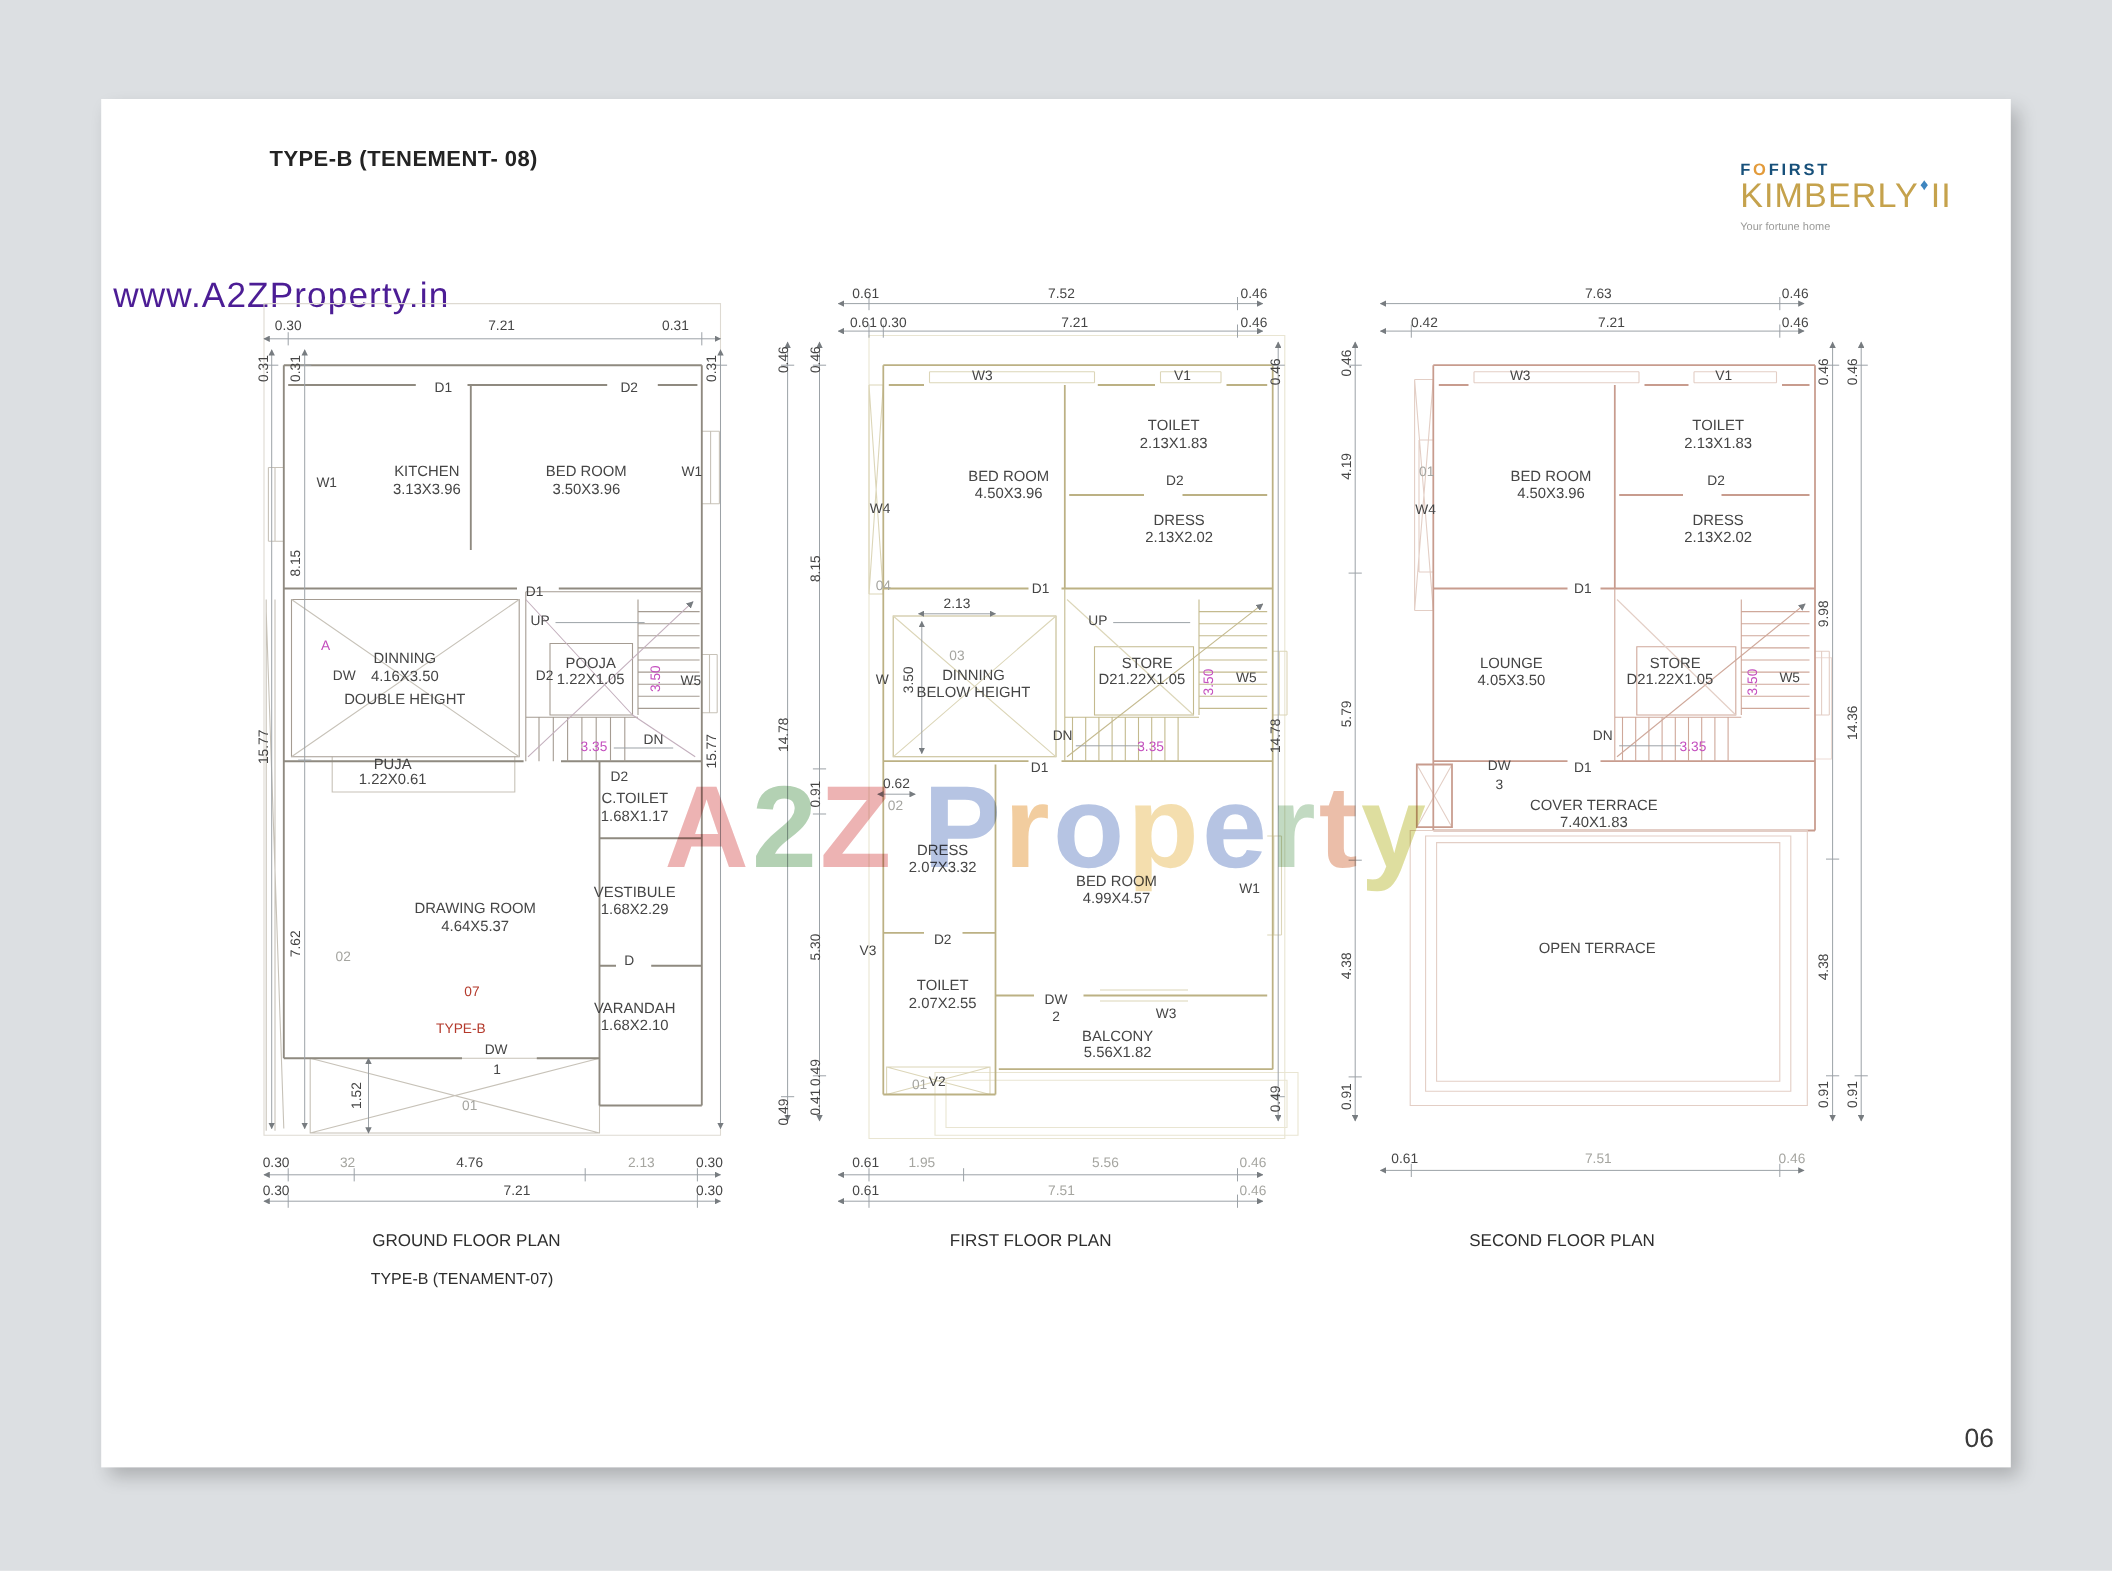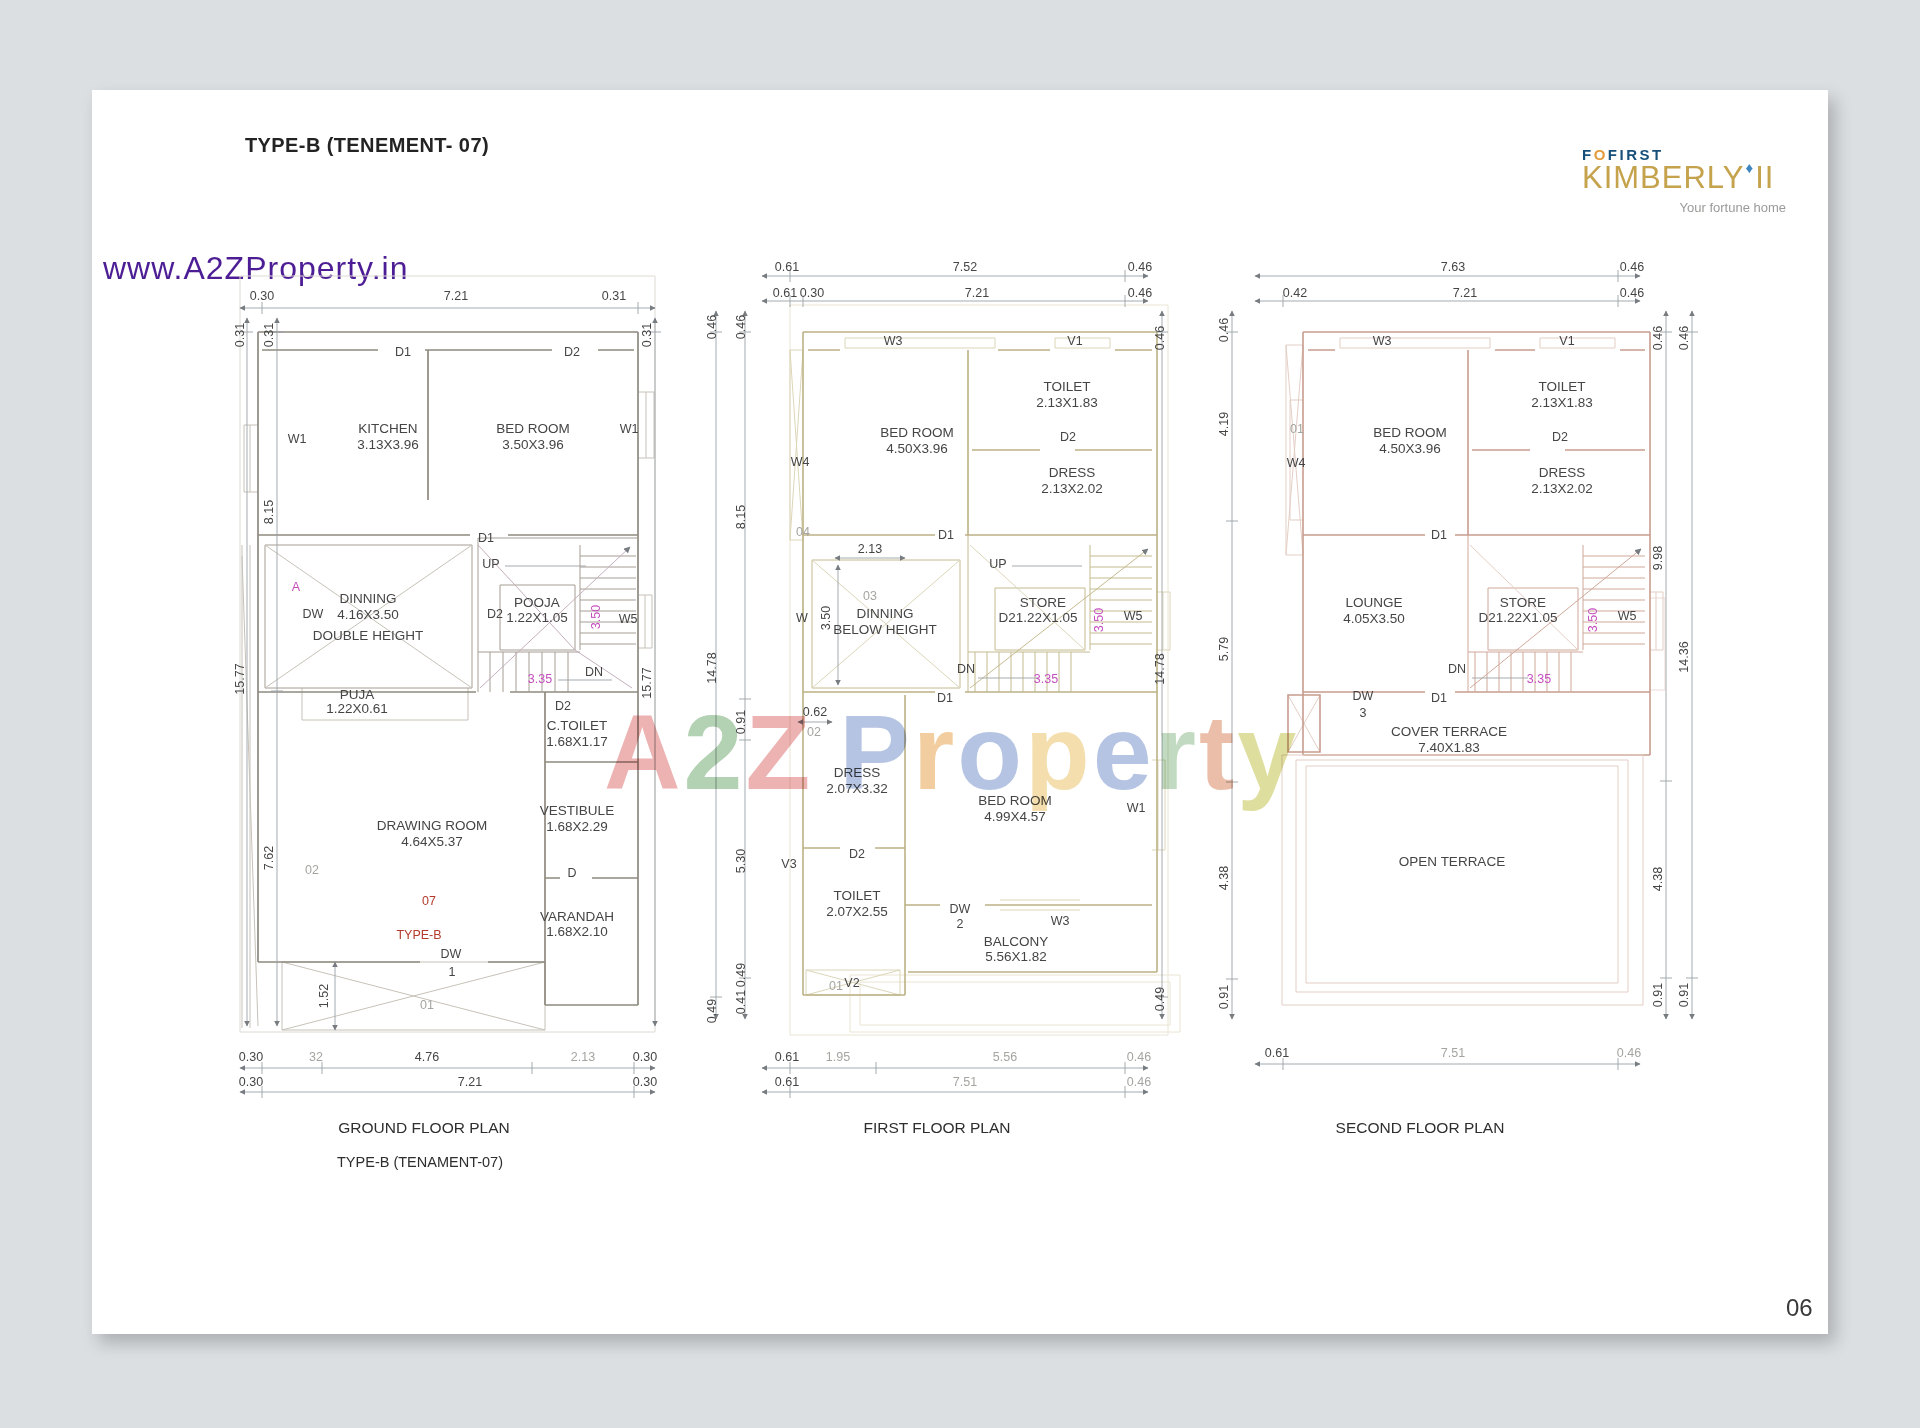--- a/index.html
+++ b/index.html
@@ -8,21 +8,21 @@
   .page{position:absolute;left:92px;top:90px;width:1736px;height:1244px;background:#ffffff;
         box-shadow:7px 9px 16px rgba(0,0,0,.22)}
   .title{position:absolute;left:245px;top:134px;font-size:20px;font-weight:bold;color:#232323;letter-spacing:.4px}
   .wm-top{position:absolute;left:103px;top:250px;font-size:32px;color:#4c1d95;letter-spacing:1px;white-space:nowrap}
   .pageno{position:absolute;left:1786px;top:1294px;font-size:24px;color:#3a3a3a}
   .logo{position:absolute;left:1582px;top:146px;width:210px}
   .logo-top{font-size:15px;font-weight:bold;color:#17507a;letter-spacing:2.5px}
   .logo-top .o{color:#e39b3b}
   .logo-name{font-family:Liberation Sans, sans-serif;font-size:31px;color:#c5a24c;letter-spacing:1px;line-height:30px;white-space:nowrap}
   .logo-name .dia{display:inline-block;color:#3f86c0;font-size:15px;transform:translateY(-15px);margin:0 1px}
-  .logo-tag{font-size:13px;color:#9a9a98;text-align:right;margin-top:2px;padding-right:6px}
+  .logo-tag{font-size:10px;color:#9a9a98;text-align:left;margin-top:2px;padding-right:6px}
   .wm-brand{position:absolute;left:604px;top:692px;font-size:106px;font-weight:bold;letter-spacing:3px;
             mix-blend-mode:multiply;opacity:.85;white-space:nowrap}
   .wm-brand .la{color:#eaa6a6}.wm-brand .l2{color:#a6c9a6}.wm-brand .lz{color:#eaa6a6}
   .wm-brand .lp{color:#a9bade;margin-left:26px}.wm-brand .lr1{color:#f0c48e}.wm-brand .lo{color:#a9bade}
   .wm-brand .lp2{color:#f2d9a0}.wm-brand .le{color:#a9bade}.wm-brand .lr2{color:#b7d4b7}
   .wm-brand .lt{color:#e8b39a}.wm-brand .ly{color:#d9d98e}
   svg.plans{position:absolute;left:0;top:0;width:1920px;height:1428px}
   svg text{font-family:"Liberation Sans",sans-serif;font-size:12.5px;fill:#454545;text-anchor:middle}
   svg text.r{font-size:13.5px}
   svg text.g{fill:#a5a5a0}
@@ -44,21 +44,21 @@
   .ss{stroke:#cfa89a;stroke-width:1;fill:none}
   .sl{stroke:#e3cec5;stroke-width:1;fill:none}
   .s3{stroke:#eddcd5;stroke-width:1;fill:none}
 </style>
 </head>
 <body>
 
 <div class="page"></div>
 
 <div class="wm-top">www.A2ZProperty.in</div>
-<div class="title">TYPE-B (TENEMENT- 07)</div>
+<div class="title">TYPE-B (TENEMENT- 08)</div>
 
 <div class="logo">
   <div class="logo-top"><span>F</span><span class="o">O</span><span>FIRST</span></div>
   <div class="logo-name"><span>KIMBERLY</span><span class="dia">♦</span><span>II</span></div>
   <div class="logo-tag">Your fortune home</div>
 </div>
 
 <svg class="plans" viewBox="0 0 1920 1428">
   <defs>
     <marker id="ar" viewBox="0 0 10 10" refX="9" refY="5" markerWidth="6.5" markerHeight="6.5" orient="auto-start-reverse">

